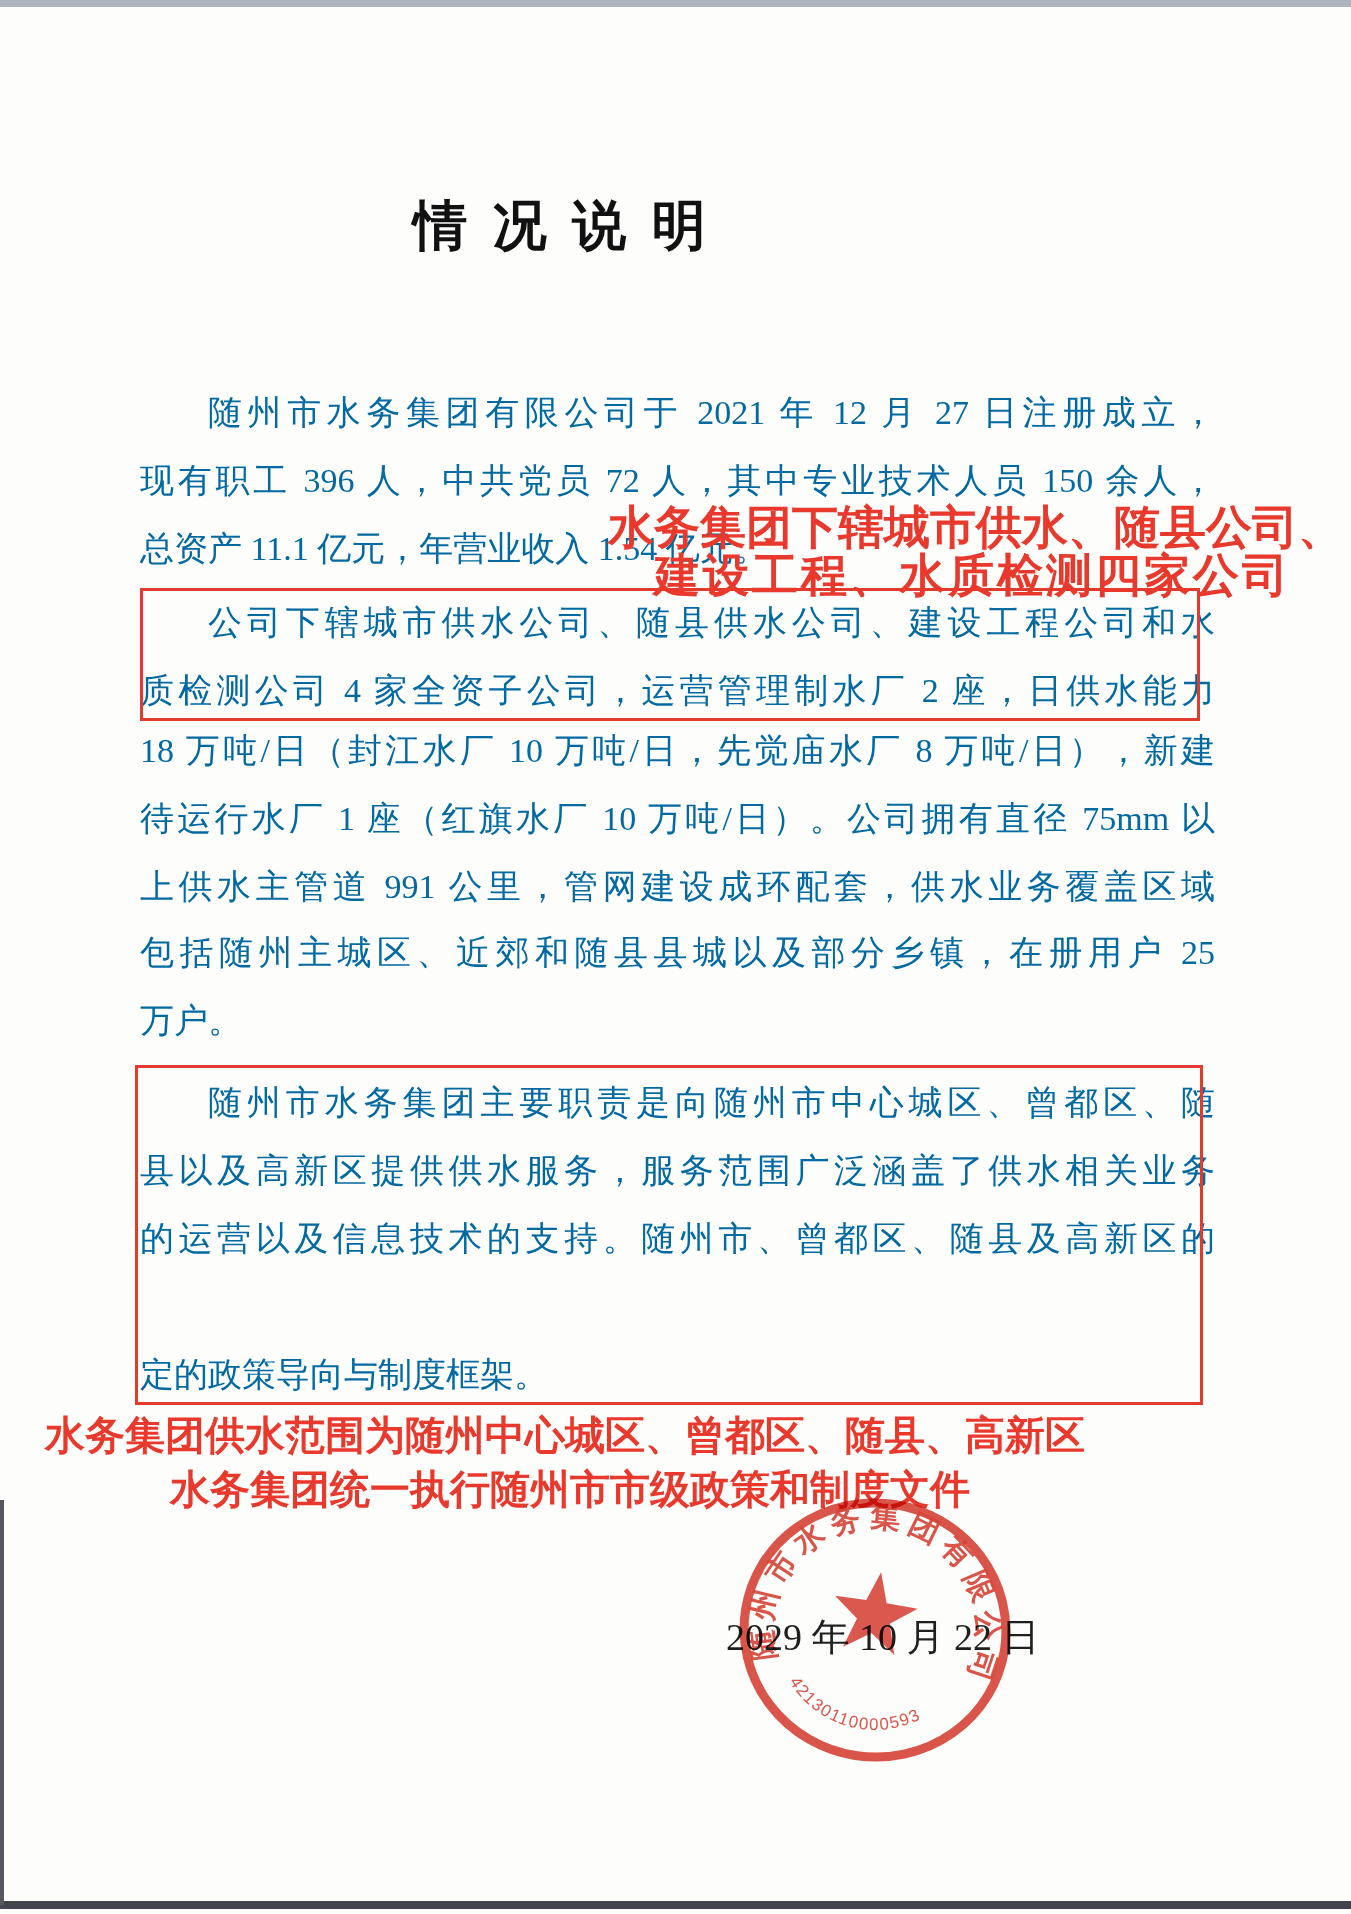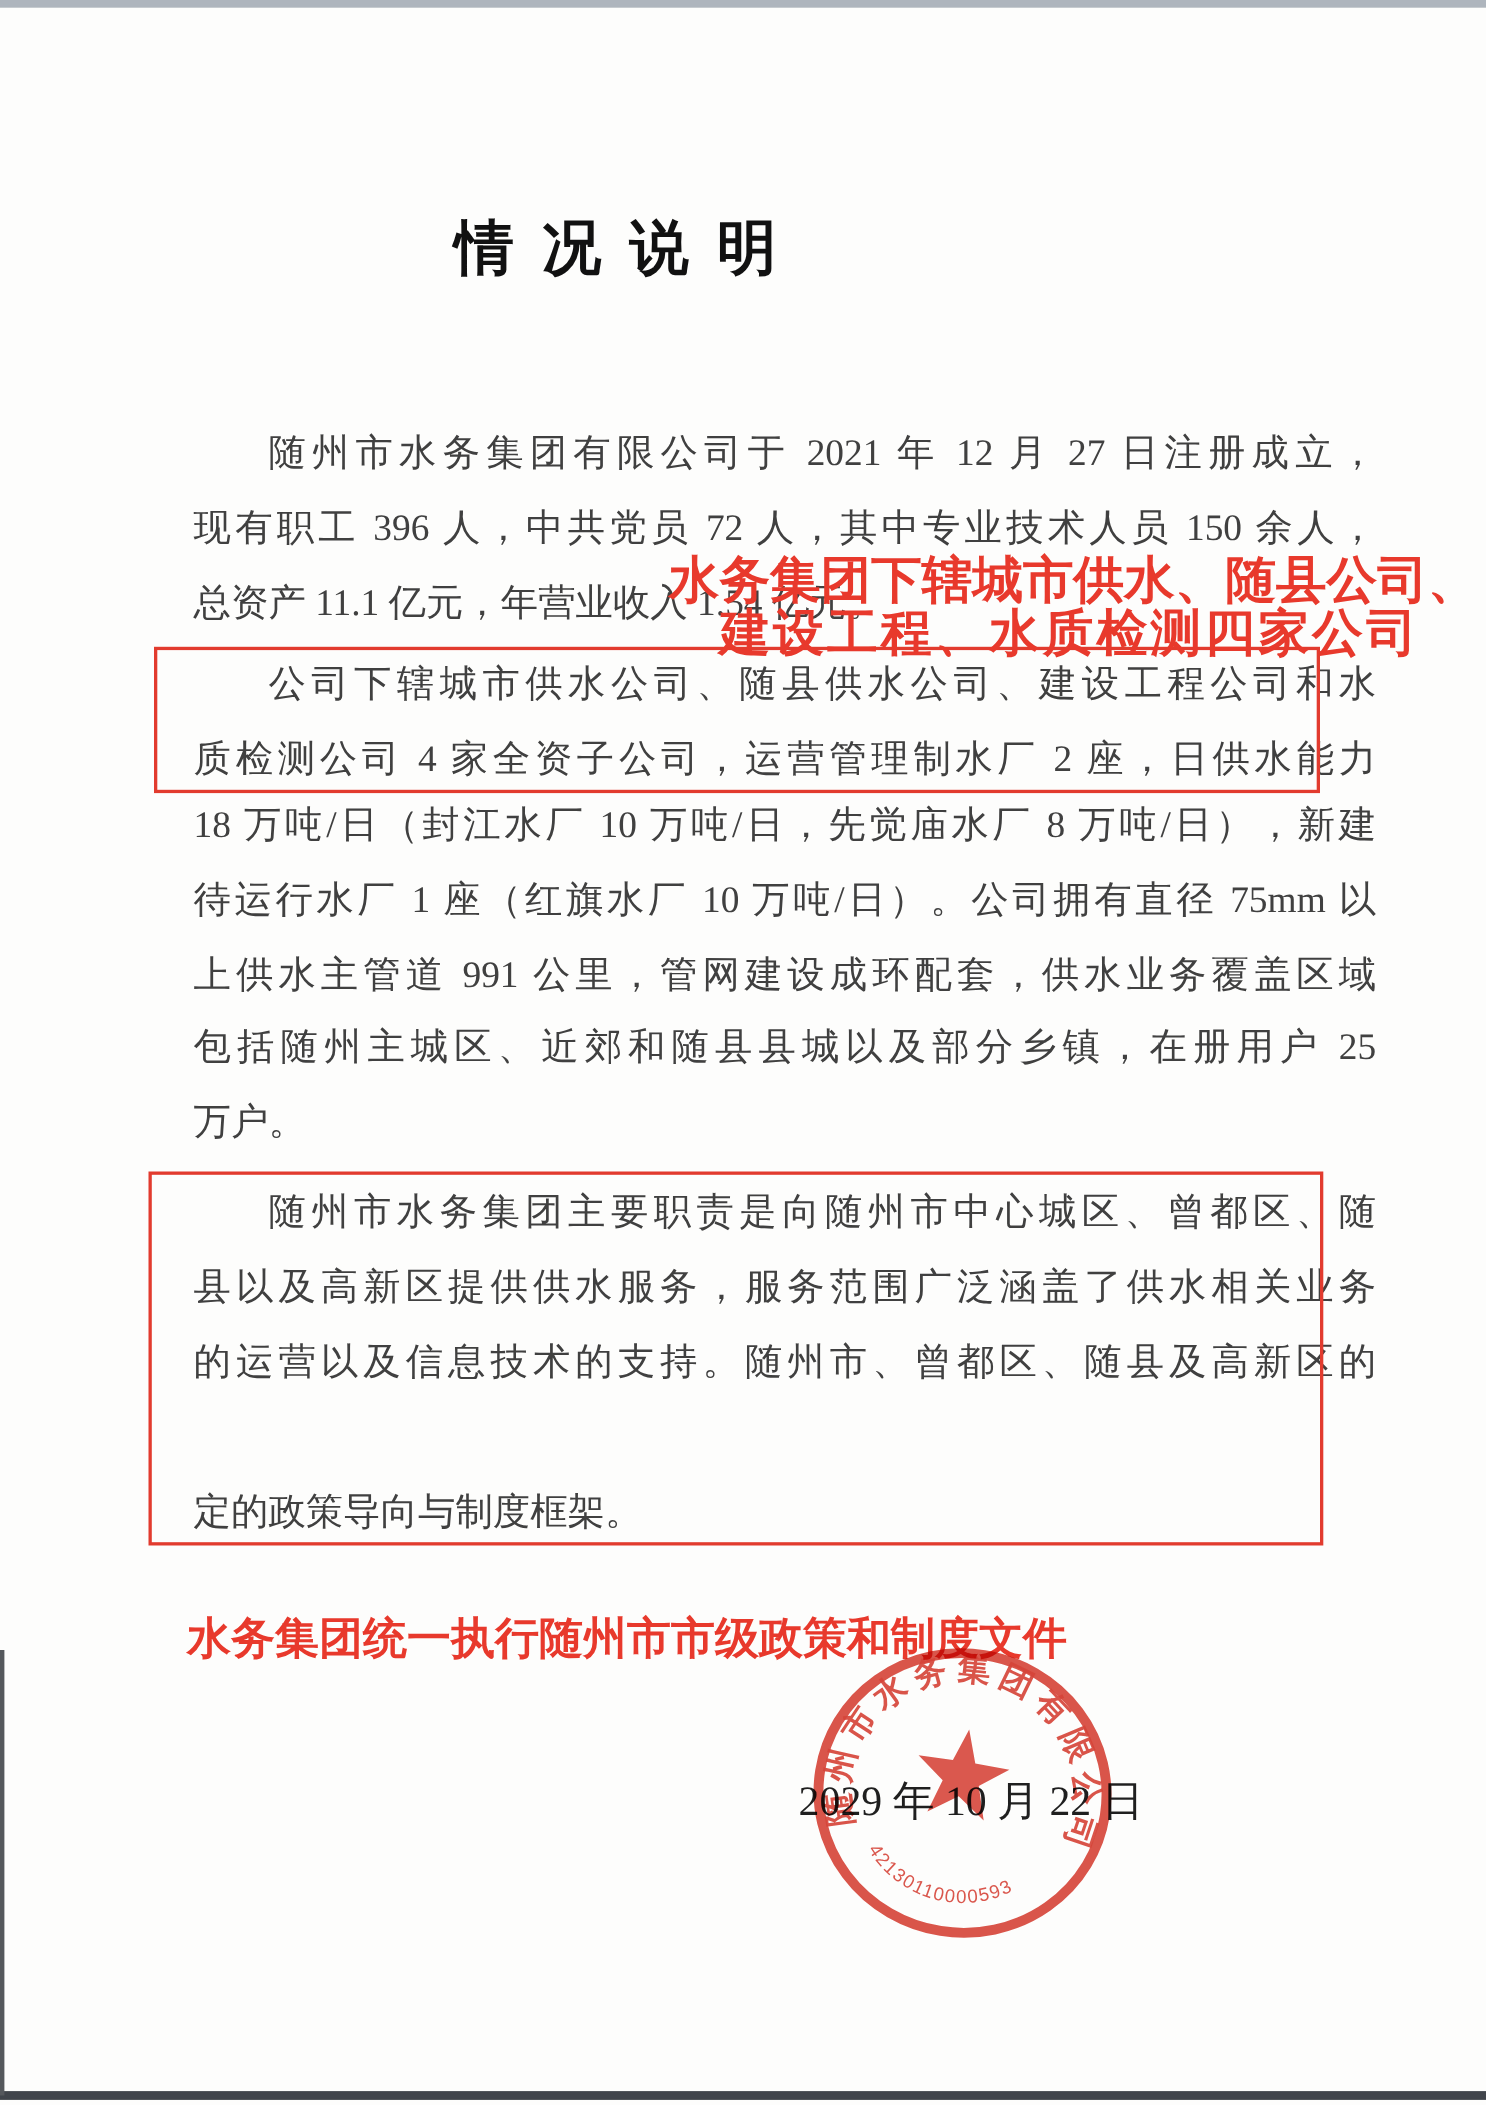--- a/index.html
+++ b/index.html
@@ -17,23 +17,22 @@
   .edge-left{position:absolute;left:0;top:1500px;width:4px;height:405px;background:#55585c;}
 
   .doc-title{
     position:absolute;left:140px;top:190px;width:845px;
     text-align:center;
     font-size:54px;font-weight:bold;color:#111;
     letter-spacing:6px;white-space:nowrap;
   }
   .line{
     position:absolute;left:140px;width:1075px;height:46px;
-    font-size:34px;line-height:46px;color:#404040;
+    font-size:34px;line-height:46px;color:#0369a1;
     white-space:nowrap;
-    margin-left:36px;
   }
   .line.justify{white-space:normal;text-align:justify;text-align-last:justify;}
   .line.indent{text-indent:68px;}
 
   .redbox{position:absolute;border:3px solid #e23b2e;background:transparent;}
   #box1{left:140px;top:588px;width:1054px;height:127px;}
   #box2{left:135px;top:1065px;width:1062px;height:334px;}
 
   .annotation{
     position:absolute;
@@ -79,20 +78,21 @@
   <div class="line indent justify" style="top:1080px">随州市水务集团主要职责是向随州市中心城区、曾都区、随</div>
   <div class="line justify" style="top:1148px">县以及高新区提供供水服务，服务范围广泛涵盖了供水相关业务</div>
   <div class="line justify" style="top:1216px">的运营以及信息技术的支持。随州市、曾都区、随县及高新区的</div>
   <div class="line" style="top:1352px">定的政策导向与制度框架。</div>
 
   <div class="redbox" id="box1"></div>
   <div class="redbox" id="box2"></div>
 
   <div class="annotation" id="annot-a1">水务集团下辖城市供水、随县公司、</div>
   <div class="annotation" id="annot-a2">建设工程、水质检测四家公司</div>
+  <div class="annotation" id="annot-b1">水务集团供水范围为随州中心城区、曾都区、随县、高新区</div>
   <div class="annotation" id="annot-b2">水务集团统一执行随州市市级政策和制度文件</div>
 
   <svg class="seal" viewBox="0 0 280 272">
     <g transform="rotate(9 140 135)">
       <ellipse cx="140" cy="135" rx="131" ry="127" fill="none" stroke="#d5372b" stroke-width="9" opacity="0.92"></ellipse>
       <polygon points="137,77 147.3,106.8 178.8,107.4 153.6,126.4 162.9,156.6 137,138.5 111.1,156.6 120.4,126.4 95.2,107.4 126.7,106.8" fill="#d5372b" opacity="0.9"></polygon>
       <path id="sealTopArc" d="M 46.6 178.5 A 103 103 0 1 1 233.4 178.5" fill="none"></path>
       <text font-size="30" fill="#d5372b" opacity="0.92" font-weight="bold" font-family="Liberation Serif, DejaVu Serif, serif">
         <textPath href="#sealTopArc" startOffset="0" textLength="400" lengthAdjust="spacing">随州市水务集团有限公司</textPath>
       </text>

